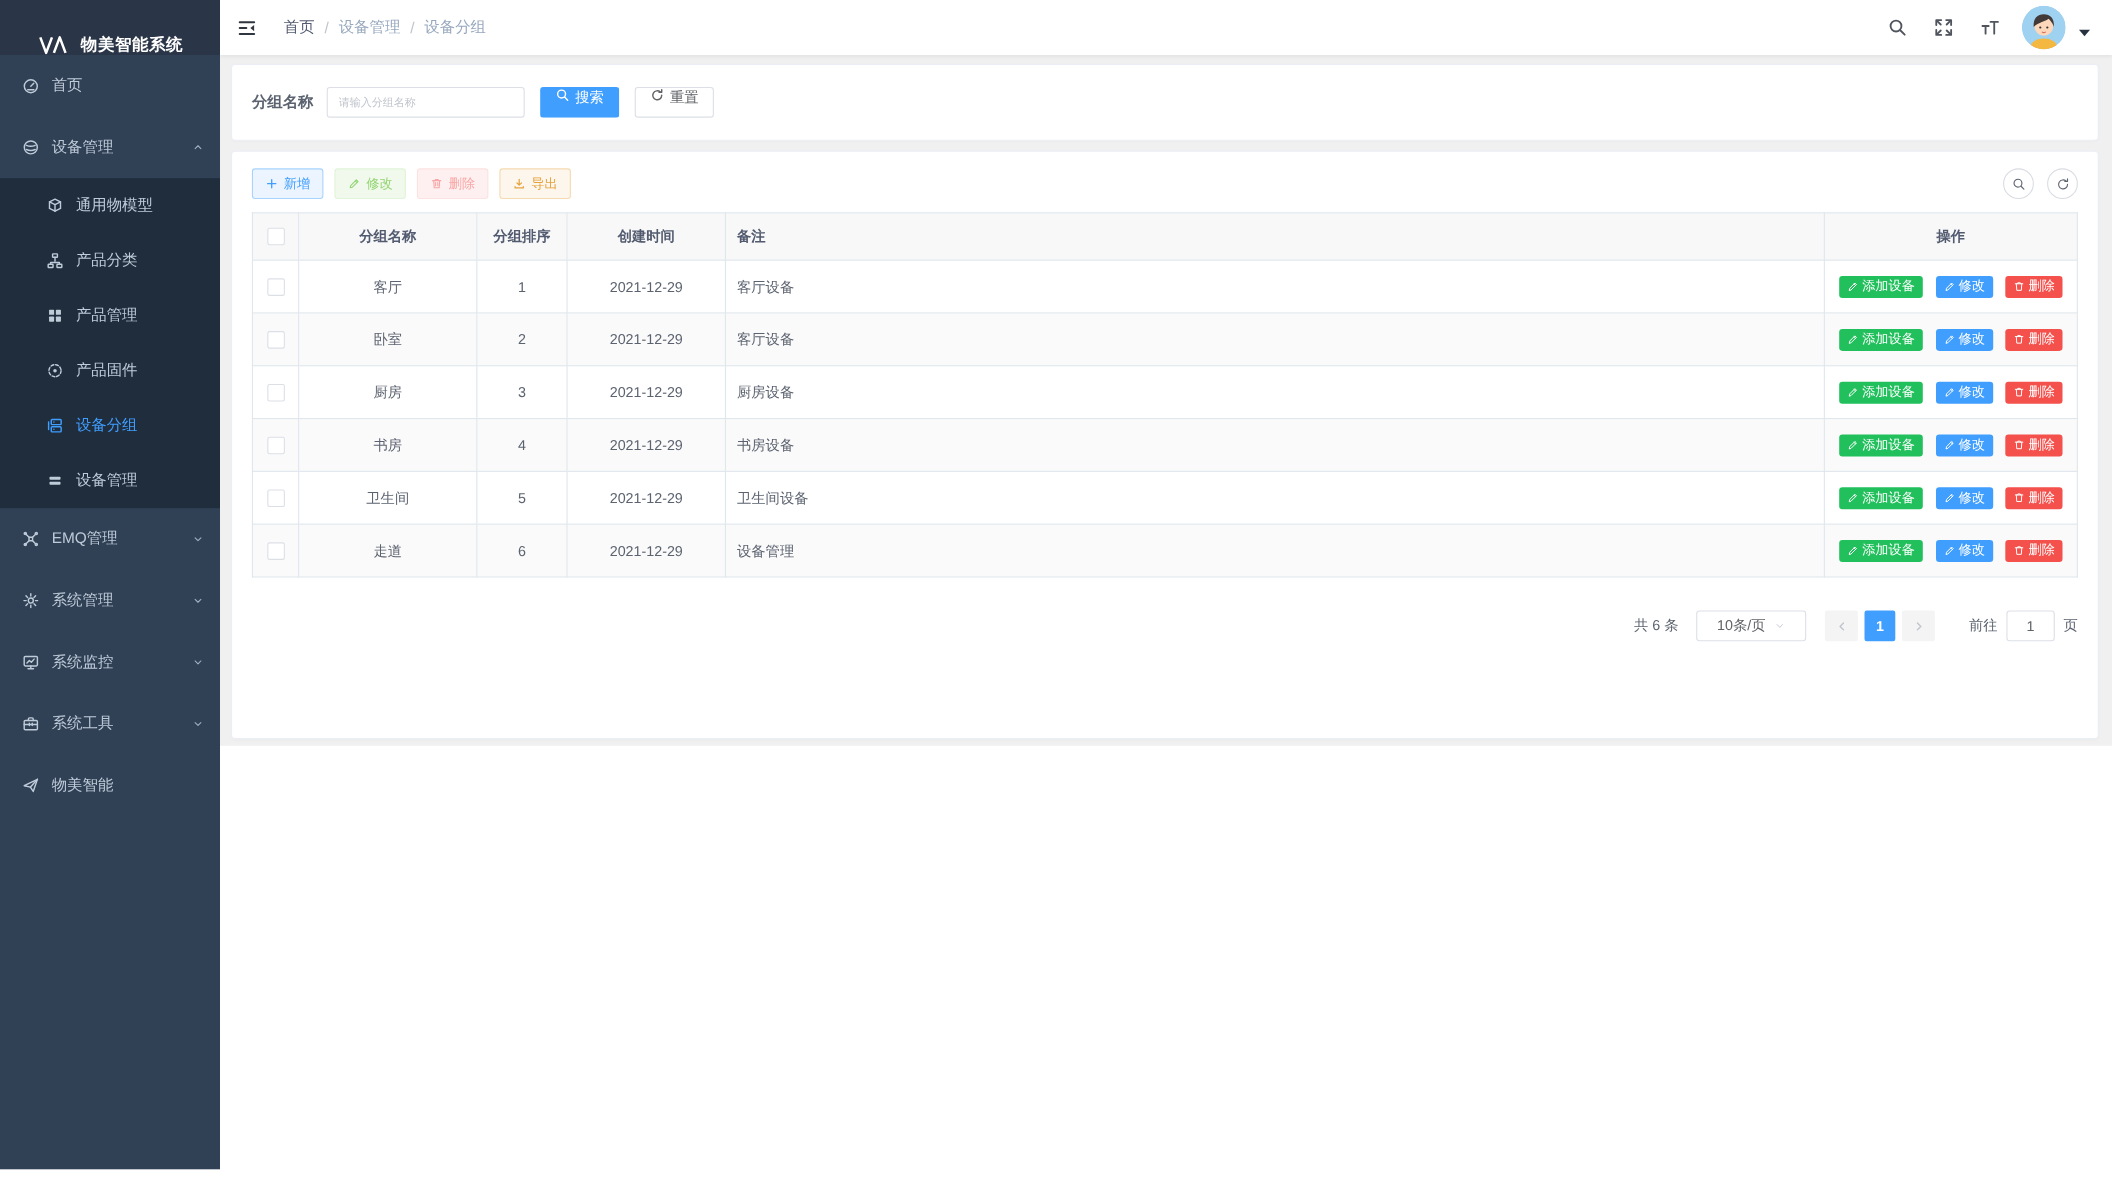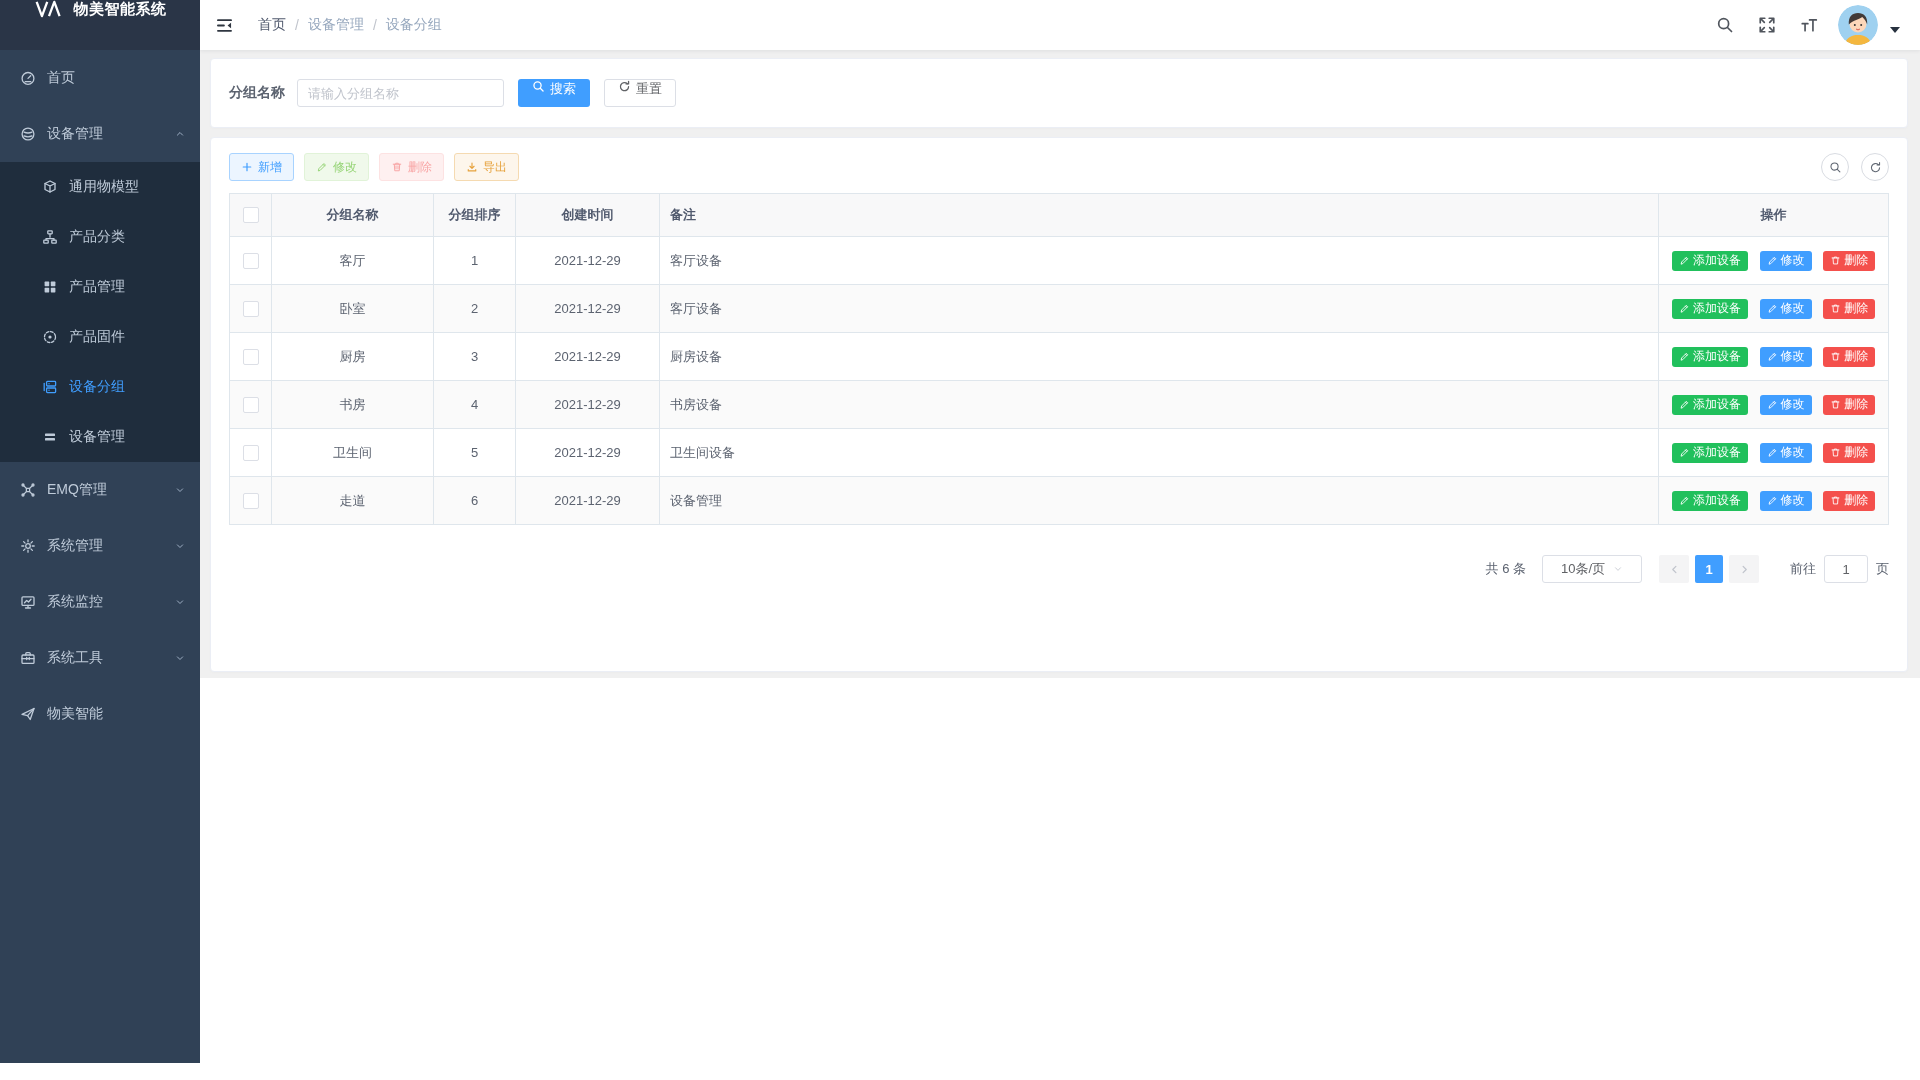--- a/index.html
+++ b/index.html
@@ -3,21 +3,21 @@
 <meta charset="utf-8">
 <style>
   html,body{margin:0;padding:0}
   body{width:1920px;height:1080px;position:relative;overflow:hidden;background:#fff;
        font-family:"Liberation Sans","DejaVu Sans",sans-serif;-webkit-font-smoothing:antialiased}
   svg{display:block}
   .ic{stroke:currentColor;fill:none;stroke-width:1.3;stroke-linecap:round;stroke-linejoin:round}
 
   
   .sidebar{position:absolute;left:0;top:0;width:200px;height:1063px;background:#304156;z-index:5}
-  .logo-bar{height:50px;background:#2a3547;display:flex;align-items:flex-start;justify-content:center;gap:10px}
+  .logo-bar{height:50px;background:#2a3547;display:flex;align-items:flex-end;justify-content:center;gap:10px}
   .logo-title{color:#fff;font-size:15px;font-weight:700;letter-spacing:.5px}
   .m-item{height:56px;display:flex;align-items:center;padding:0 14px 0 20px;color:#bfcbd9;font-size:14px;cursor:pointer}
   .m-item .mi,.s-item .mi{width:16px;height:16px;margin-right:11px;flex:none}
   .chev{margin-left:auto;color:#9fb0c5}
   .submenu{background:#1f2d3d}
   .s-item{height:50px;display:flex;align-items:center;padding:0 14px 0 42px;color:#bfcbd9;font-size:14px;cursor:pointer}
   .s-item.active{color:#409eff}
 
   
   .navbar{position:absolute;left:200px;top:0;width:1720px;height:50px;background:#fff;display:flex;align-items:center;
@@ -32,21 +32,21 @@
   .avatar{width:40px;height:40px;margin-left:20px;border-radius:50%;cursor:pointer}
   .caret{width:0;height:0;border-left:5px solid transparent;border-right:5px solid transparent;
          border-top:6px solid #27313f;margin-left:12px;margin-top:10px;cursor:pointer}
 
   
   .content{position:absolute;left:200px;top:50px;width:1720px;height:628px;background:#f0f0f0}
   .card{position:absolute;background:#fff;border:1px solid #ebeef5;border-radius:4px;box-sizing:border-box;
         box-shadow:0 1px 3px rgba(0,0,0,.02)}
   .search-card{left:10px;top:8px;width:1698px;height:70px;display:flex;align-items:center;padding-left:18px}
   .form-label{font-size:14px;font-weight:700;color:#5c6370;margin-right:12px}
-  .text-input{width:207px;height:28px;border:1px solid #dcdfe6;border-radius:3px;padding:0 10px;font-size:13px;
+  .text-input{width:180px;height:28px;border:1px solid #dcdfe6;border-radius:3px;padding:0 10px;font-size:10px;
               color:#606266;box-sizing:border-box;outline:none}
   ::placeholder{color:#c0c4cc}
   .btn{height:28px;border-radius:3px;font-size:13px;display:inline-flex;align-items:flex-start;gap:5px;
        padding:0 13px;cursor:pointer;border:1px solid transparent;box-sizing:border-box;background:#fff}
   .btn-primary{background:#409eff;color:#fff;margin-left:14px}
   .btn-default{border-color:#dcdfe6;color:#606266;margin-left:14px}
 
   .table-card{left:10px;top:87px;width:1698px;height:535px;padding:15px 18px}
   .toolbar{display:flex;align-items:center}
   .plain{height:28px;border-radius:3px;font-size:12px;display:inline-flex;align-items:center;gap:5px;

